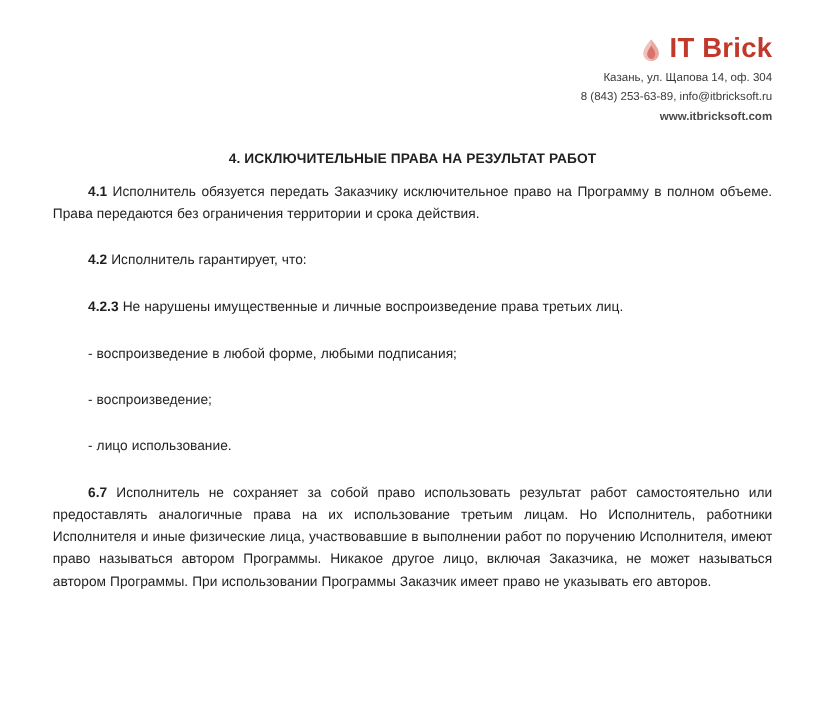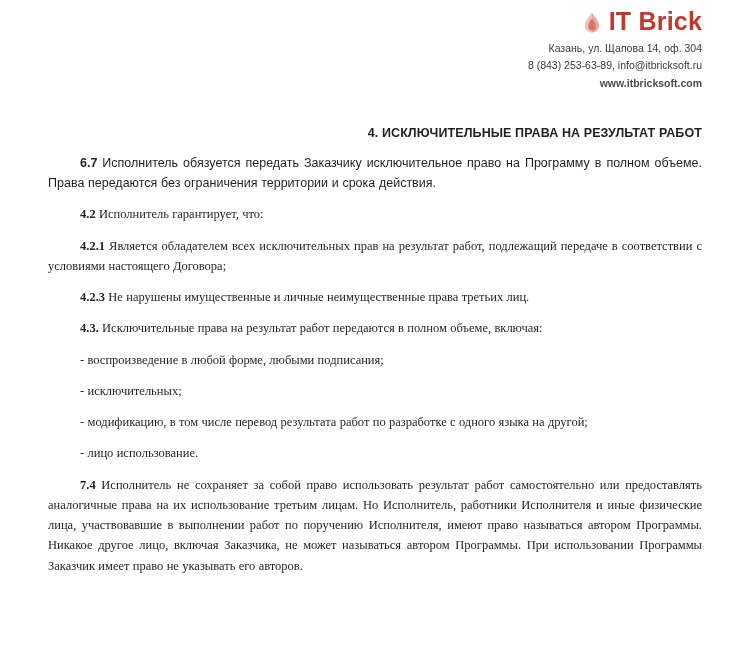--- a/index.html
+++ b/index.html
@@ -12,21 +12,21 @@
     height: 655px;
     font-family: "Liberation Sans", sans-serif;
     color: #231f20;
     position: relative;
     overflow: hidden;
   }
   .page {
     width: 750px;
     height: 655px;
     box-sizing: border-box;
-    padding: 9px 48px 0 48px;
+    padding: 32px 48px 0 48px;
     position: relative;
   }
 
   
   .header {
     display: flex;
     justify-content: flex-end;
   }
   .brand-block {
     text-align: right;
@@ -62,42 +62,41 @@
     white-space: nowrap;
     margin-left: 17px;
   }
   .brand-site {
     color: #4a4a4a;
     font-weight: bold;
   }
 
   
   .doc-title {
-    text-align: right;
+    text-align: center;
     font-size: 12.5px;
     font-weight: bold;
-    margin-top: 34px;
+    margin-top: 22px;
     margin-bottom: 0;
     letter-spacing: 0.1px;
   }
   .para {
     font-size: 12.5px;
     line-height: 1.62;
     text-align: justify;
     margin: 0;
     margin-top: 13px;
     text-indent: 32px;
     word-spacing: 0.2px;
   }
   .para b {
     font-weight: bold;
   }
   .para.tight {
-    margin-top: 11px;
-    font-family: Liberation Serif, serif;
+    margin-top: 22px;
   }
   .spacer-bottom {
     height: 30px;
   }
 </style>
 </head>
 <body>
 
 <div class="page">
 
@@ -117,60 +116,49 @@
         <div>Казань, ул. Щапова 14, оф. 304</div>
         <div>8 (843) 253-63-89, info@itbricksoft.ru</div>
         <div class="brand-site">www.itbricksoft.com</div>
       </div>
     </div>
   </div>
 
   <h1 class="doc-title">4. ИСКЛЮЧИТЕЛЬНЫЕ ПРАВА НА РЕЗУЛЬТАТ РАБОТ</h1>
 
   <p class="para">
-    <b>6.7</b>
+    <b>4.1</b>
     <span>Исполнитель обязуется передать Заказчику исключительное право на Программу в полном объеме. Права передаются без ограничения территории и срока действия.</span>
   </p>
 
   <p class="para tight">
     <b>4.2</b>
     <span>Исполнитель гарантирует, что:</span>
   </p>
 
-  <p class="para tight">
-    <b>4.2.1</b>
-    <span>Является обладателем всех исключительных прав на результат работ, подлежащий передаче в соответствии с условиями настоящего Договора;</span>
-  </p>
 
   <p class="para tight">
     <b>4.2.3</b>
-    <span>Не нарушены имущественные и личные неимущественные права третьих лиц.</span>
+    <span>Не нарушены имущественные и личные воспроизведение права третьих лиц.</span>
   </p>
 
-  <p class="para tight">
-    <b>4.3.</b>
-    <span>Исключительные права на результат работ передаются в полном объеме, включая:</span>
-  </p>
 
   <p class="para tight">
     <span>- воспроизведение в любой форме, любыми подписания;</span>
   </p>
 
   <p class="para tight">
-    <span>- исключительных;</span>
+    <span>- воспроизведение;</span>
   </p>
 
-  <p class="para tight">
-    <span>- модификацию, в том числе перевод результата работ по разработке с одного языка на другой;</span>
-  </p>
 
   <p class="para tight">
     <span>- лицо использование.</span>
   </p>
 
 
   <p class="para tight">
-    <b>7.4</b>
+    <b>6.7</b>
     <span>Исполнитель не сохраняет за собой право использовать результат работ самостоятельно или предоставлять аналогичные права на их использование третьим лицам. Но Исполнитель, работники Исполнителя и иные физические лица, участвовавшие в выполнении работ по поручению Исполнителя, имеют право называться автором Программы. Никакое другое лицо, включая Заказчика, не может называться автором Программы. При использовании Программы Заказчик имеет право не указывать его авторов.</span>
   </p>
 
   <div class="spacer-bottom"></div>
 </div>
 
 </body></html>

